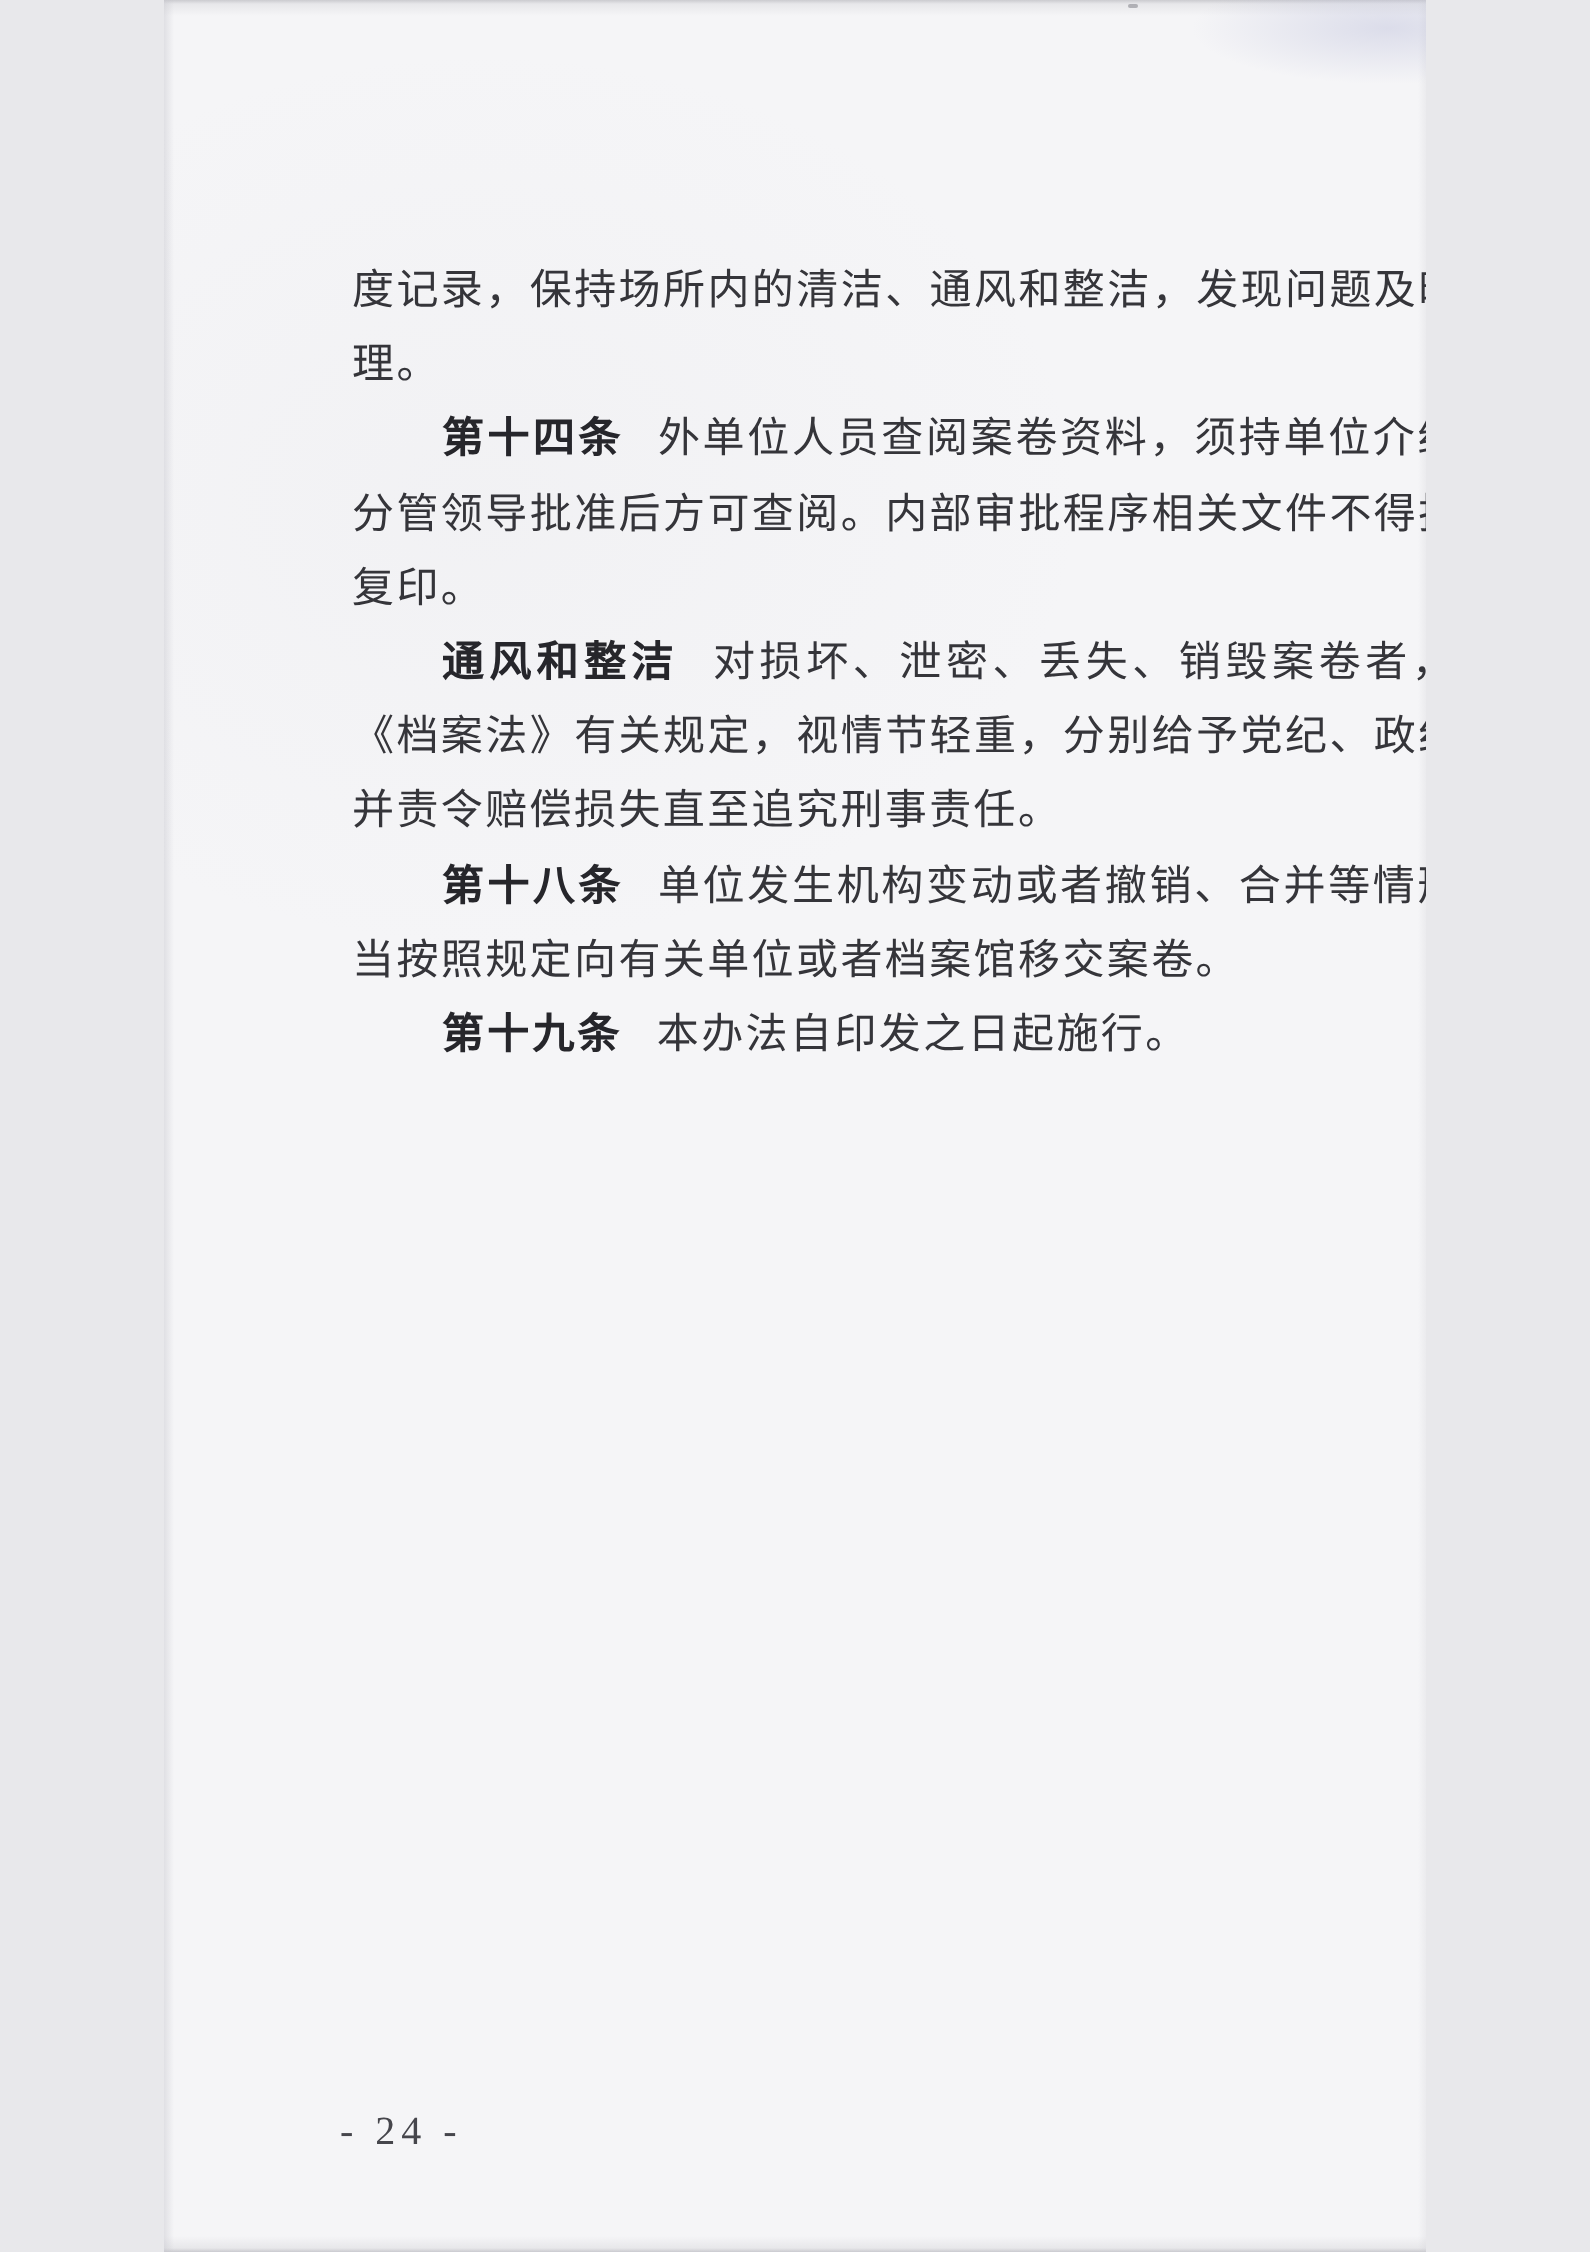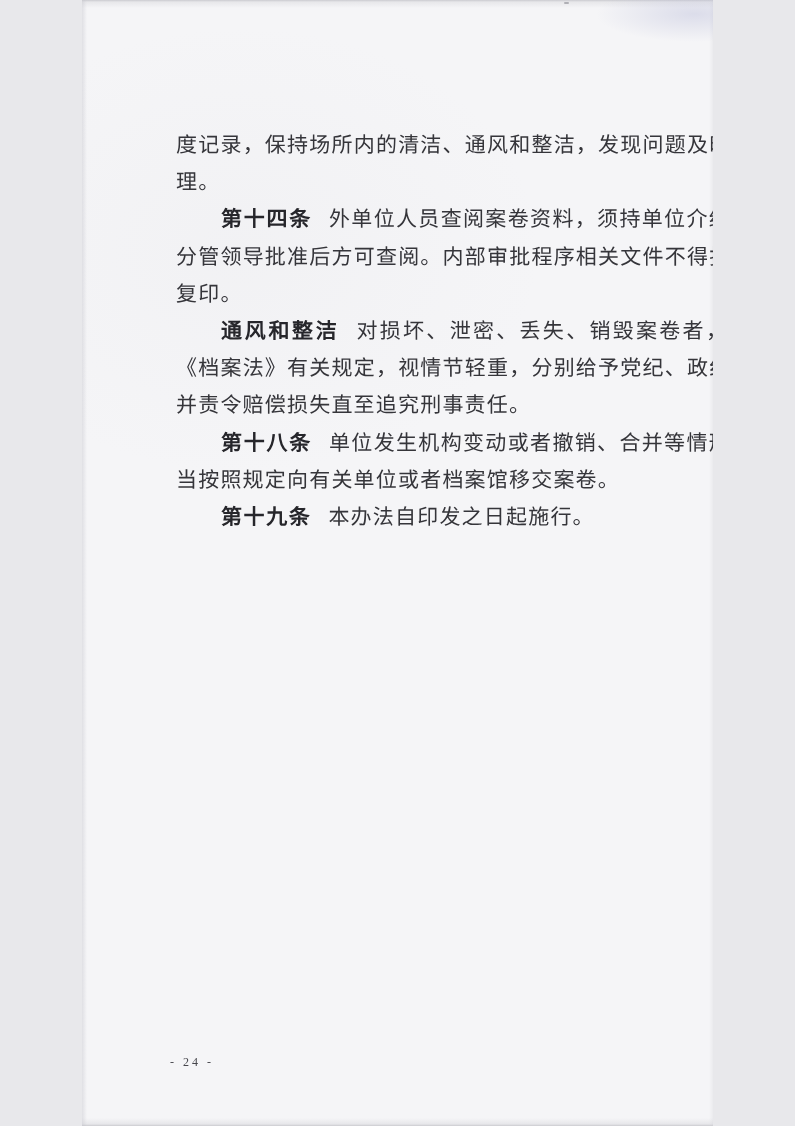--- a/index.html
+++ b/index.html
@@ -47,21 +47,21 @@
     font-weight: 700;
     color: #26262b;
     margin-right: 17px;
     letter-spacing: 1.6px;
   }
   .page-number {
     position: absolute;
     left: 88px;
     top: 1055px;
     font-family: "Liberation Serif", "DejaVu Serif", serif;
-    font-size: 12px;
+    font-size: 20px;
     letter-spacing: 3px;
     color: #46464c;
   }
   
   .speck {
     position: absolute;
     background: #5a5a64;
     border-radius: 50%;
   }
   .speck.s1 { left: 745px; top: 350px; width: 3px; height: 3px; opacity: .55; }

